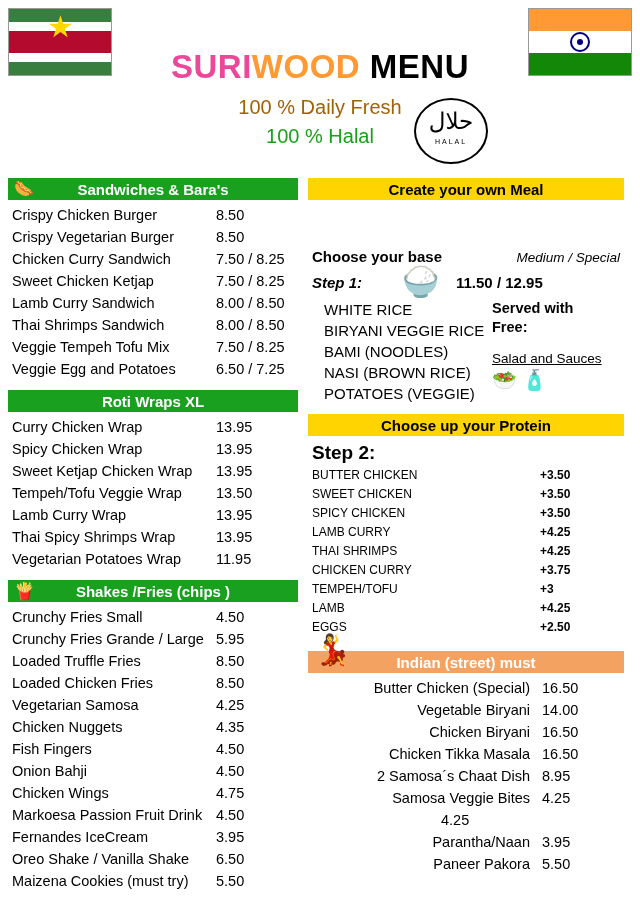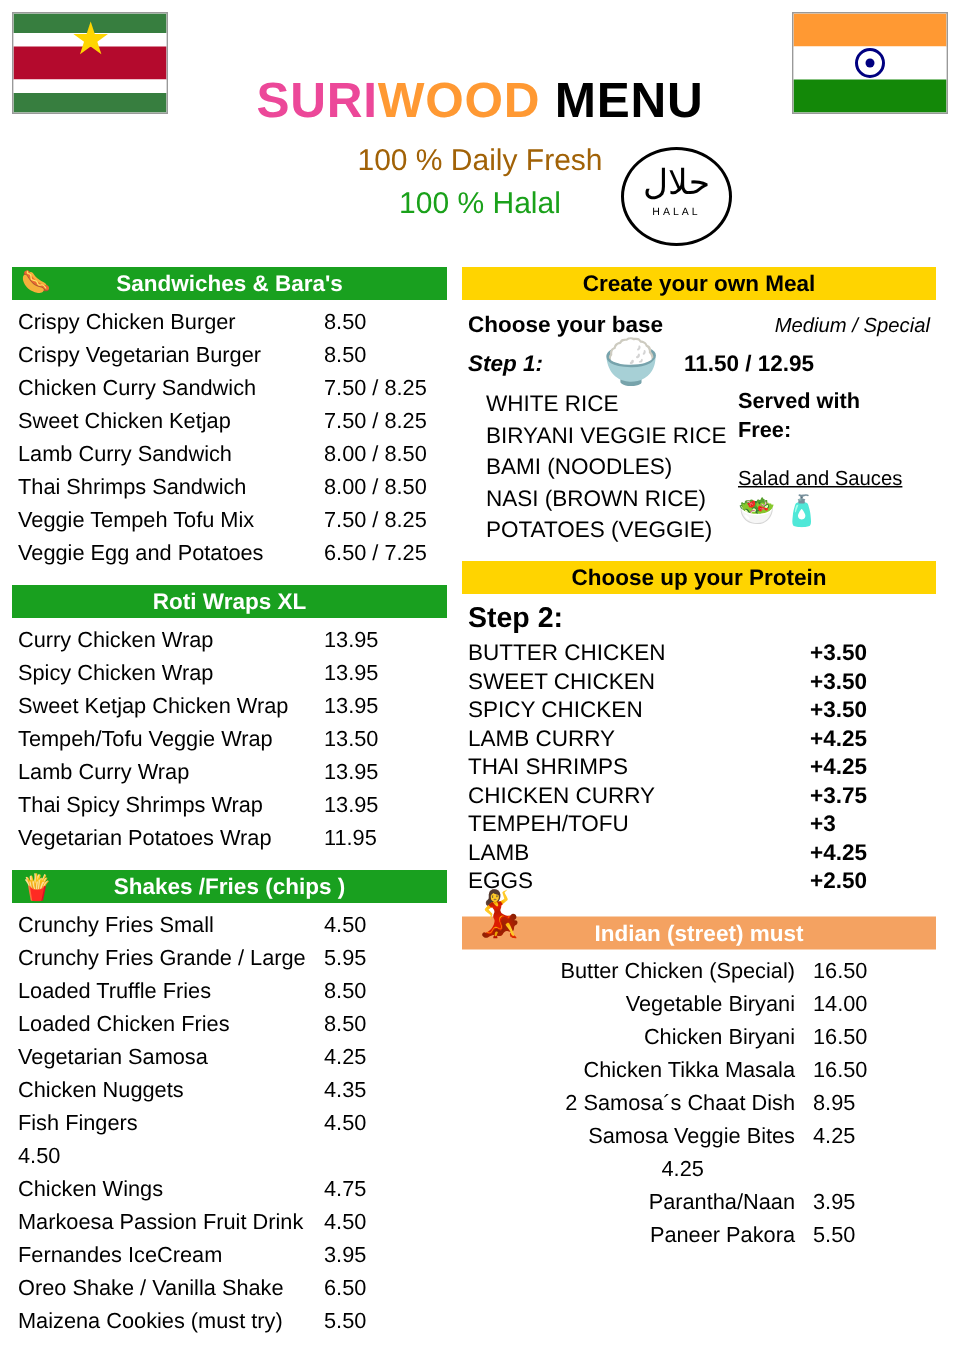--- a/index.html
+++ b/index.html
@@ -164,21 +164,21 @@
   .rows-center .price { width: 50px; }
 
   
   .meal-box { margin-top: 0; }
   .meal-head {
     display: flex;
     align-items: baseline;
     font-size: 14.5px;
     padding: 4px 4px 0 4px;
   }
-  .meal-head .lbl { font-weight: bold; font-size: 15px; }
+  .meal-head .lbl { font-weight: bold; font-size: 15px; margin-top: 40px; }
   .meal-head .ms { flex:1; text-align:right; font-style: italic; font-size: 13.5px; }
   .step-row {
     display: flex;
     align-items: center;
     padding: 2px 4px;
   }
   .step-row .step { font-weight: bold; font-style: italic; font-size: 15px; width: 74px; }
   .step-row .bowl { font-size: 30px; line-height: 30px; width: 70px; text-align: center; }
   .step-row .prices { font-weight: bold; font-size: 15px; }
 
@@ -189,21 +189,21 @@
     line-height: 21px;
   }
   .free-col { width: 128px; font-size: 14px; }
   .free-col .free-title { font-weight: bold; font-size: 14.5px; line-height: 19px; }
   .free-col .free-sub { text-decoration: underline; font-size: 13.5px; margin-top: 14px; }
   .free-icons { margin-top: 2px; font-size: 20px; }
 
   .protein-step { font-weight: bold; font-size: 19px; padding: 2px 4px 0 4px; }
   .protein-row {
     display: flex;
-    font-size: 15px;
+    font-size: 12px;
     line-height: 19px;
     padding: 0 4px;
   }
   .protein-row .pn { flex: 1; }
   .protein-row .pp { width: 80px; font-weight: bold; }
 
   .indian-head { position: relative; }
   .dancer {
     position: absolute;
     left: 6px;
@@ -360,20 +360,21 @@
         </div>
       <div class="row">
           <span class="name">Chicken Nuggets</span>
           <span class="price">4.35</span>
         </div>
       <div class="row">
           <span class="name">Fish Fingers</span>
           <span class="price">4.50</span>
         </div>
       <div class="row">
+          <span class="name">Onion Bahji</span>
           <span class="price">4.50</span>
         </div>
       <div class="row">
           <span class="name">Chicken Wings</span>
           <span class="price">4.75</span>
         </div>
       <div class="row">
           <span class="name">Markoesa Passion Fruit Drink</span>
           <span class="price">4.50</span>
         </div>

